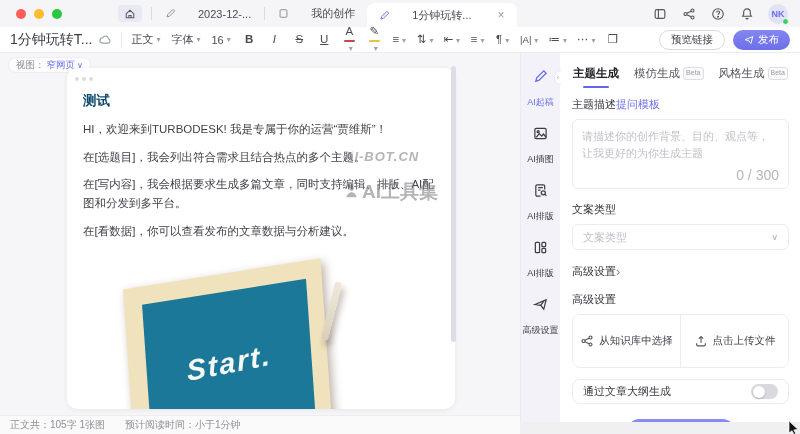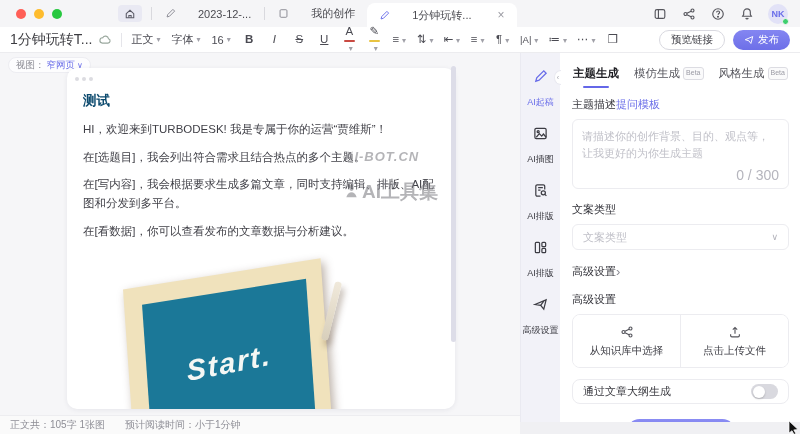--- a/index.html
+++ b/index.html
@@ -82,21 +82,21 @@
   .ta{position:relative;margin-top:7px;height:70px;border:1px solid #ececf0;border-radius:6px;padding:8px 9px;cursor:text}
   .ta .ph{font-size:11px;line-height:1.55;color:#c0c0c8}
   .ta .cnt{position:absolute;right:9px;bottom:5px;font-size:14px;color:#b5b5bd}
   .sec{margin-top:13px}
   .select{margin-top:7px;height:26px;border:1px solid #ececf0;border-radius:6px;display:flex;align-items:center;justify-content:space-between;padding:0 10px;cursor:pointer}
   .select .ph{font-size:11px;color:#c0c0c8}
   .select .chev{font-size:9px;color:#b0b0b8}
   .adv{margin-top:14px;cursor:pointer}
   .adv .chev{font-size:13px;color:#8a8a92;line-height:1}
   .refcards{margin-top:7px;height:54px;border:1px solid #ececf0;border-radius:8px;display:flex;overflow:hidden}
-  .refcard{flex:1;display:flex;flex-direction:column;align-items:center;justify-content:center;gap:5px;font-size:10.5px;color:#3d3d44;cursor:pointer;background:#fff}
+  .refcard{flex:1;display:flex;flex-direction:row;align-items:center;justify-content:center;gap:5px;font-size:10.5px;color:#3d3d44;cursor:pointer;background:#fff}
   .refcard+.refcard{border-left:1px solid #ececf0}
   .toggle-row{margin-top:11px;height:25px;border:1px solid #ececf0;border-radius:8px;display:flex;align-items:center;justify-content:space-between;padding:0 10px}
   .toggle-row .lab2{font-size:11px;color:#3a3a40}
   .switch{width:27px;height:15px;border-radius:8px;background:#d9d9df;position:relative;cursor:pointer}
   .switch .knob{position:absolute;left:1.5px;top:1.5px;width:12px;height:12px;border-radius:50%;background:#fff;box-shadow:0 1px 2px rgba(0,0,0,.2)}
   .gen-btn{margin:15px auto 0;width:108px;height:25px;border-radius:13px;background:linear-gradient(#8a8cf3,#6f72e9);color:#fff;font-size:11.5px;display:flex;align-items:center;justify-content:center;cursor:pointer}
 
   
   .statusbar{position:absolute;left:0;bottom:0;width:520px;height:19px;background:#fafafa;border-top:1px solid #ededf0;display:flex;align-items:center;gap:20px;padding:0 10px;font-size:10px;color:#8e8e96;white-space:nowrap}
   .panel-strip{position:absolute;left:520px;right:0;bottom:0;height:12px;background:#f0f0f3}

